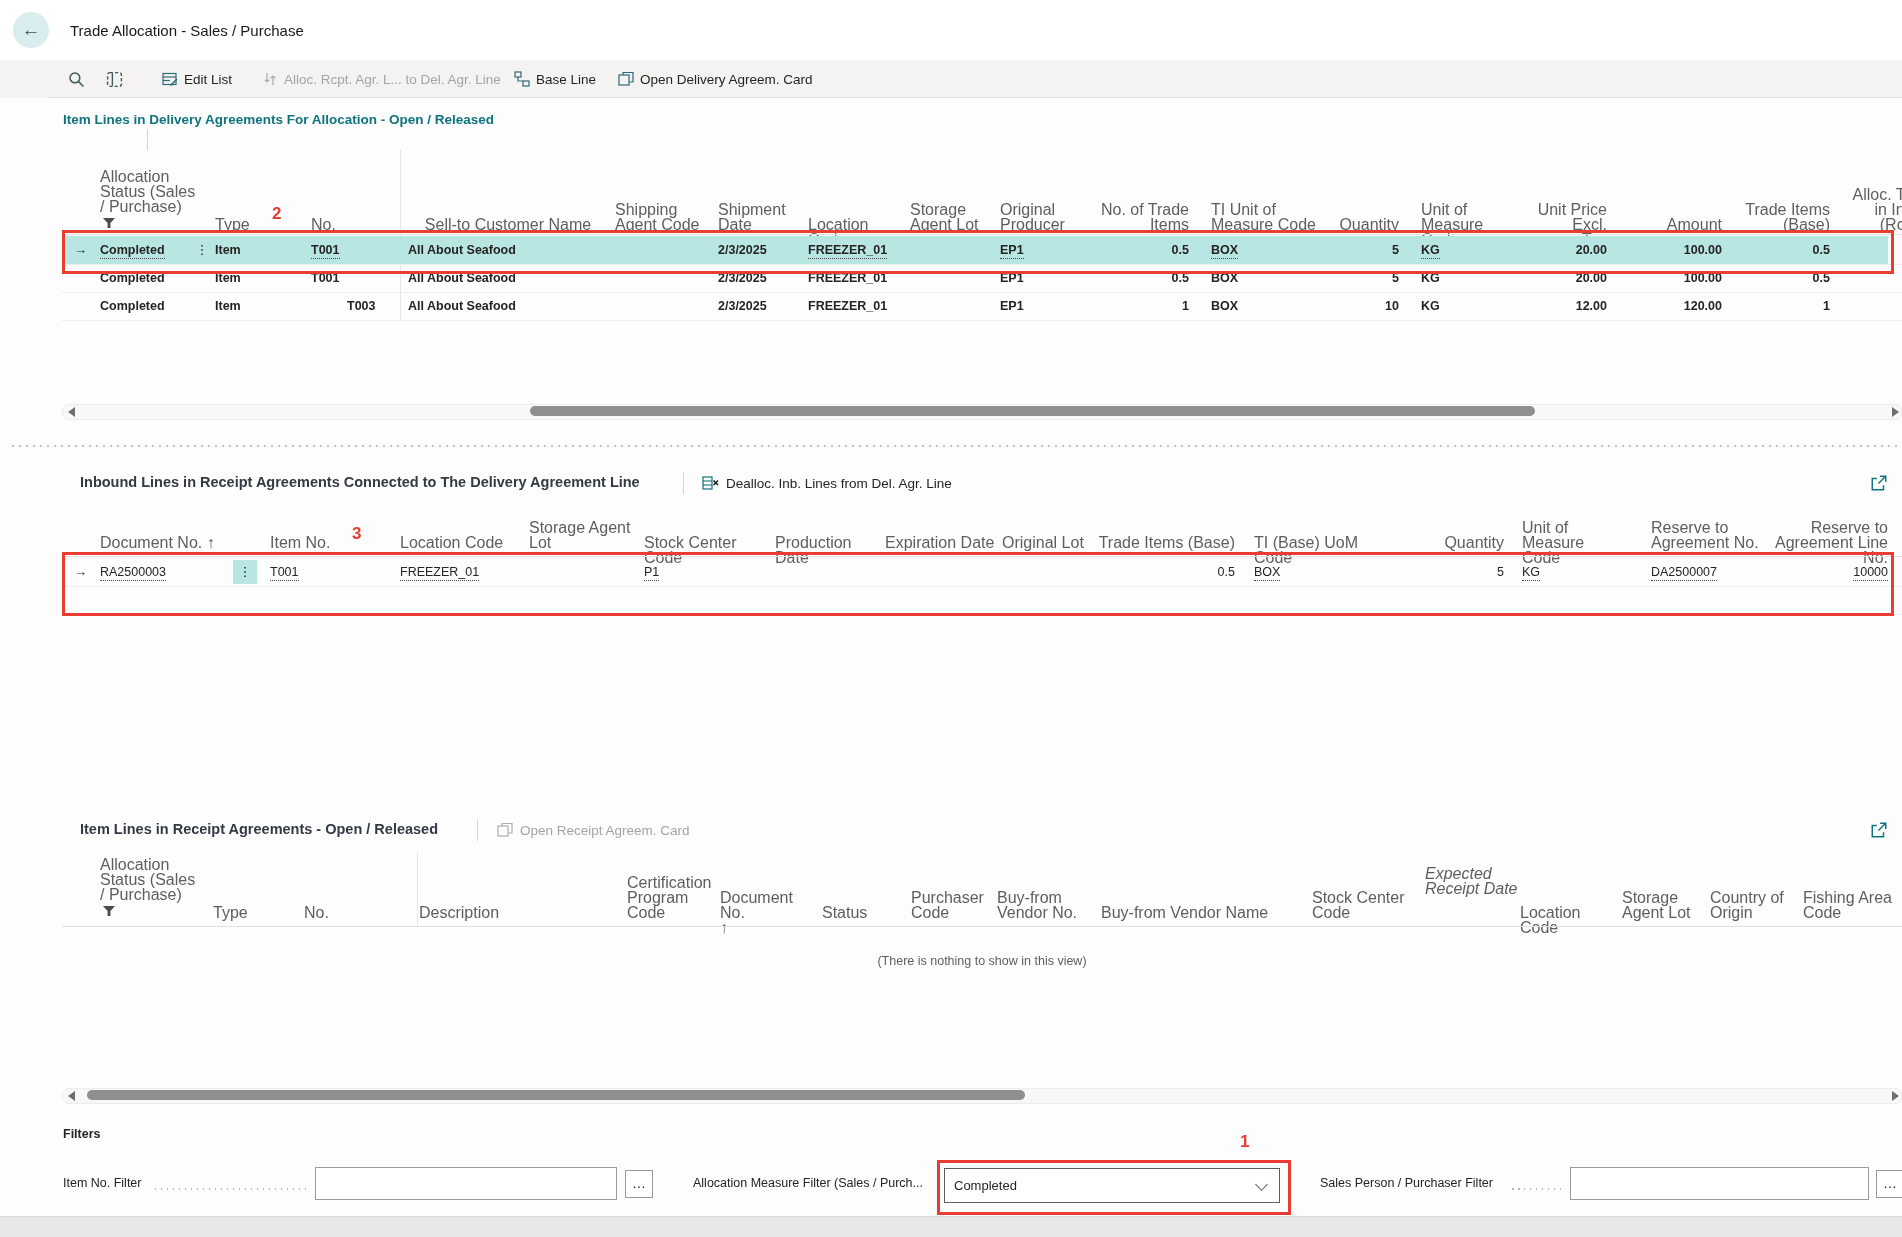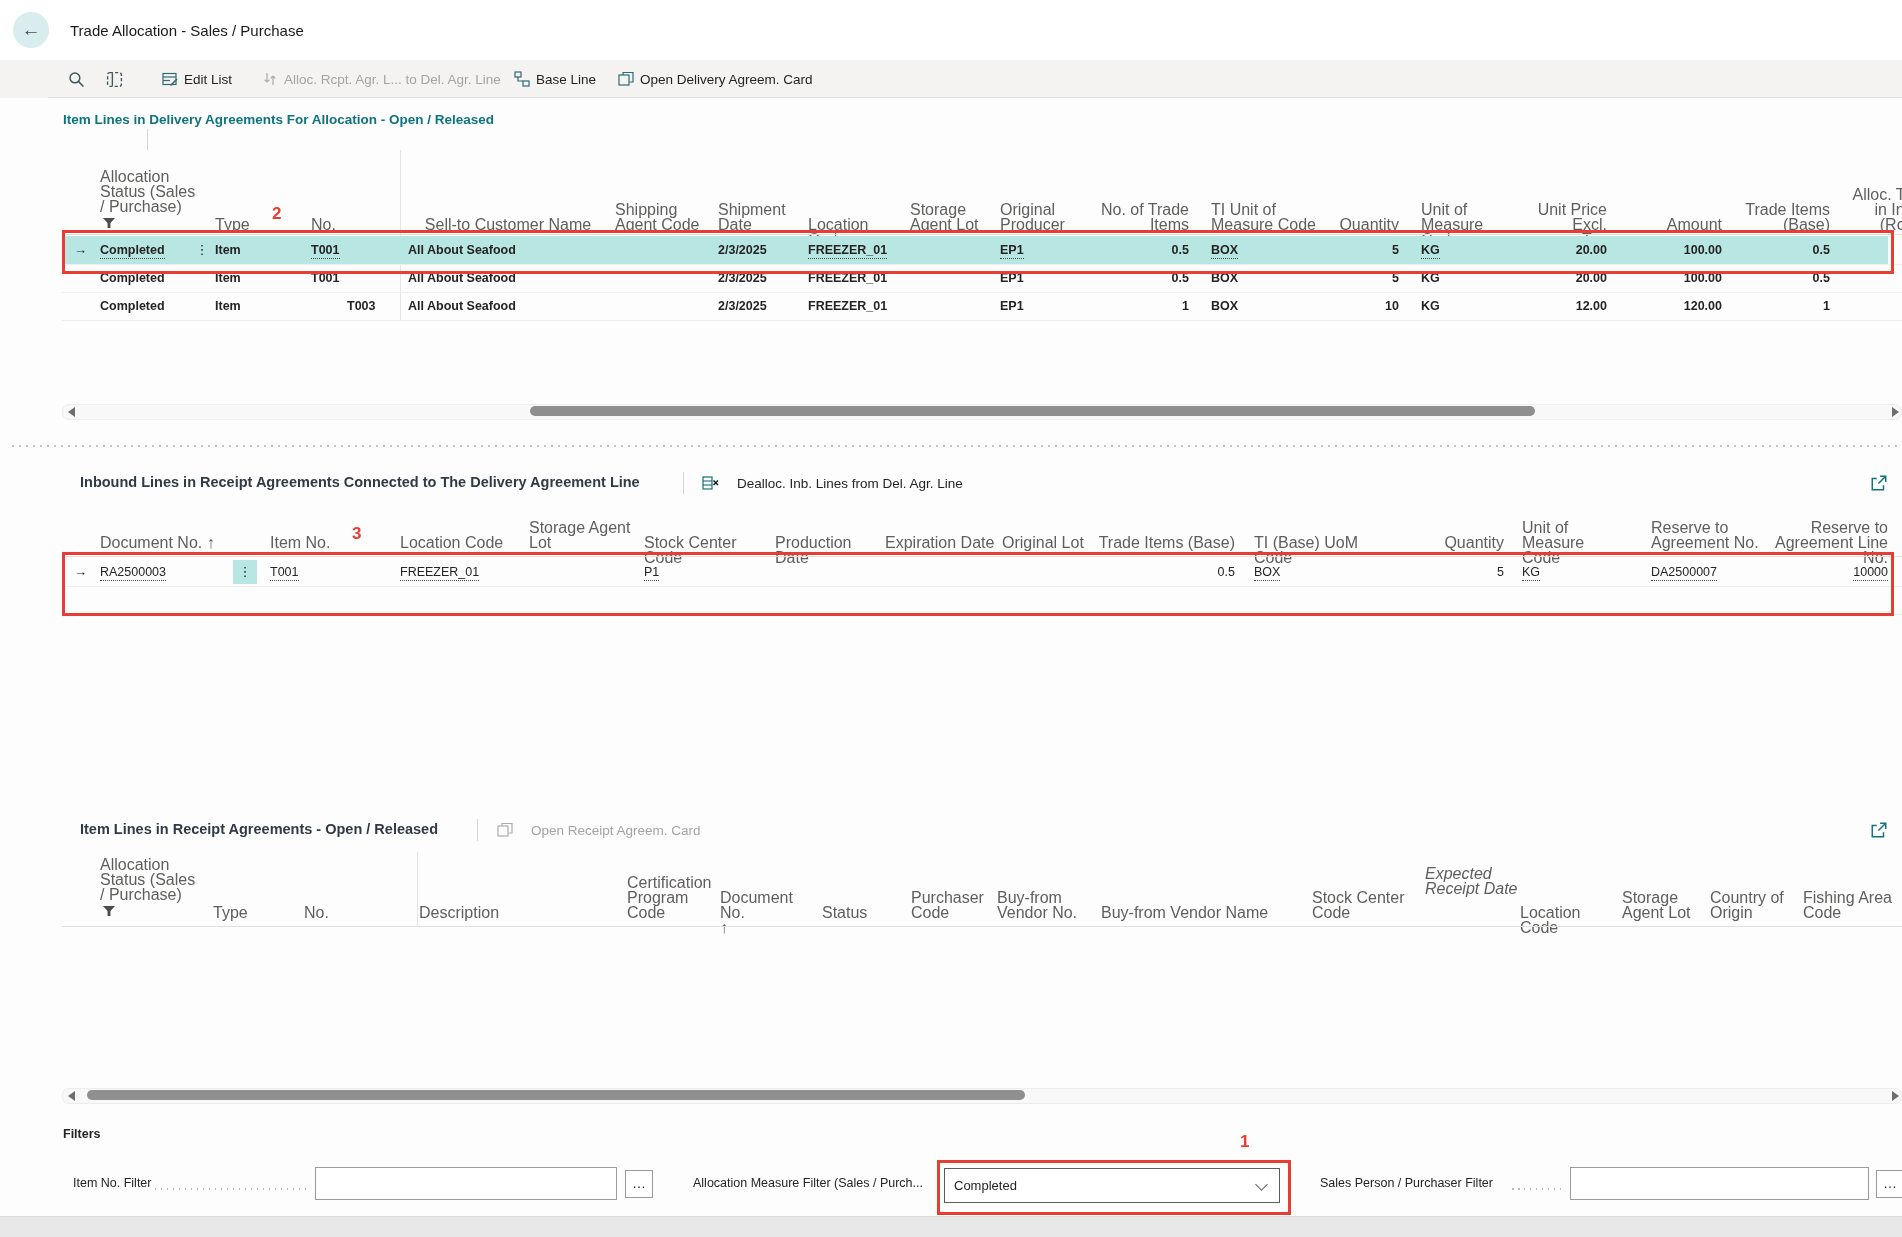--- a/index.html
+++ b/index.html
@@ -12,21 +12,21 @@
   .ptitle{position:absolute;left:70px;top:22px;font-size:15px;color:#1b1a19;}
   .toolbar{position:absolute;left:0;top:60px;width:1902px;height:38px;background:#f4f3f2;}
   .toolbar:after{content:"";position:absolute;left:48px;right:0;bottom:0;height:1px;background:#e3e2e1;}
   .tbtn{position:absolute;top:0;height:38px;display:flex;align-items:center;gap:6px;
         font-size:13.5px;color:var(--text);cursor:pointer;white-space:nowrap;}
   .tbtn svg{display:block;}
   .tbtn.dis{color:var(--disabled);}
   .vsep{position:absolute;width:1px;background:#d6d5d4;}
   .sec1title{position:absolute;font-size:13.5px;font-weight:700;color:var(--accent);}
   .sectitle{position:absolute;font-size:14.5px;font-weight:700;color:var(--sectitle);}
-  .secaction{position:absolute;height:24px;display:flex;align-items:center;gap:18px;
+  .secaction{position:absolute;height:24px;display:flex;align-items:center;gap:7px;
              font-size:13.5px;color:var(--text);cursor:pointer;white-space:nowrap;}
   .secaction.dis{color:var(--disabled);}
   .hlabel{position:absolute;font-size:16px;line-height:15px;color:var(--muted);
           white-space:pre-line;cursor:pointer;}
   .cell{position:absolute;font-size:12.5px;color:var(--text);white-space:nowrap;overflow:hidden;cursor:pointer;}
   .bold .cell{font-weight:700;}
   .du{border-bottom:1px dotted #4a4948;padding-bottom:1px;}
   .rowline{position:absolute;height:1px;background:#efeeed;}
   .hborder{position:absolute;height:1px;background:#e2e1e0;}
   .coldiv{position:absolute;width:1px;background:#e6e5e4;}
@@ -318,31 +318,32 @@
       <div class="hlabel" style="left: 1520px; width: 95px; top: 905px;">Location Code</div>
       <div class="hlabel" style="left: 1622px; width: 80px; top: 890px;">Storage
 Agent Lot</div>
       <div class="hlabel" style="left: 1710px; width: 85px; top: 890px;">Country of
 Origin</div>
       <div class="hlabel" style="left: 1803px; width: 90px; top: 890px;">Fishing Area
 Code</div>
       <div class="hborder" style="left: 62px; width: 1840px; top: 926px;"></div>
       <div class="coldiv" style="left: 417px; top: 852px; height: 74px;"></div>
     </div>
+  <div class="emptymsg" style="left:62px;top:954px;width:1840px">(There is nothing to show in this view)</div>
 
   <div>
     <div class="sb-track" style="left:62px;top:1088px;width:1838px"></div>
     <div class="sb-arrow" style="left:68px;top:1091px;border-width:5px 7px 5px 0;border-color:transparent #6f6e6d transparent transparent"></div>
     <div class="sb-thumb" style="left:87px;top:1090px;width:938px"></div>
     <div class="sb-arrow" style="left:1892px;top:1091px;border-width:5px 0 5px 7px;border-color:transparent transparent transparent #6f6e6d"></div>
   </div>
 
   <div style="position:absolute;left:63px;top:1127px;font-size:12.5px;font-weight:700;color:var(--text)">Filters</div>
 
-  <div class="flabel" style="left:73px;top:1176px">Item No. Filter</div>
+  <div class="flabel" style="left:63px;top:1176px">Item No. Filter</div>
   <div class="leaders" style="left:155px;top:1188px;width:152px"></div>
   <div class="finput" style="left:315px;top:1167px;width:300px"></div>
   <div class="fbtn" style="left:625px;top:1170px">
     <span>…</span>
   </div>
 
   <div class="flabel" style="left:693px;top:1176px">Allocation Measure Filter (Sales / Purch...</div>
   <div class="dropdown" style="left:944px;top:1168px;width:334px;height:33px">
     <span class="val">Completed</span>
     <span class="chev"></span>

